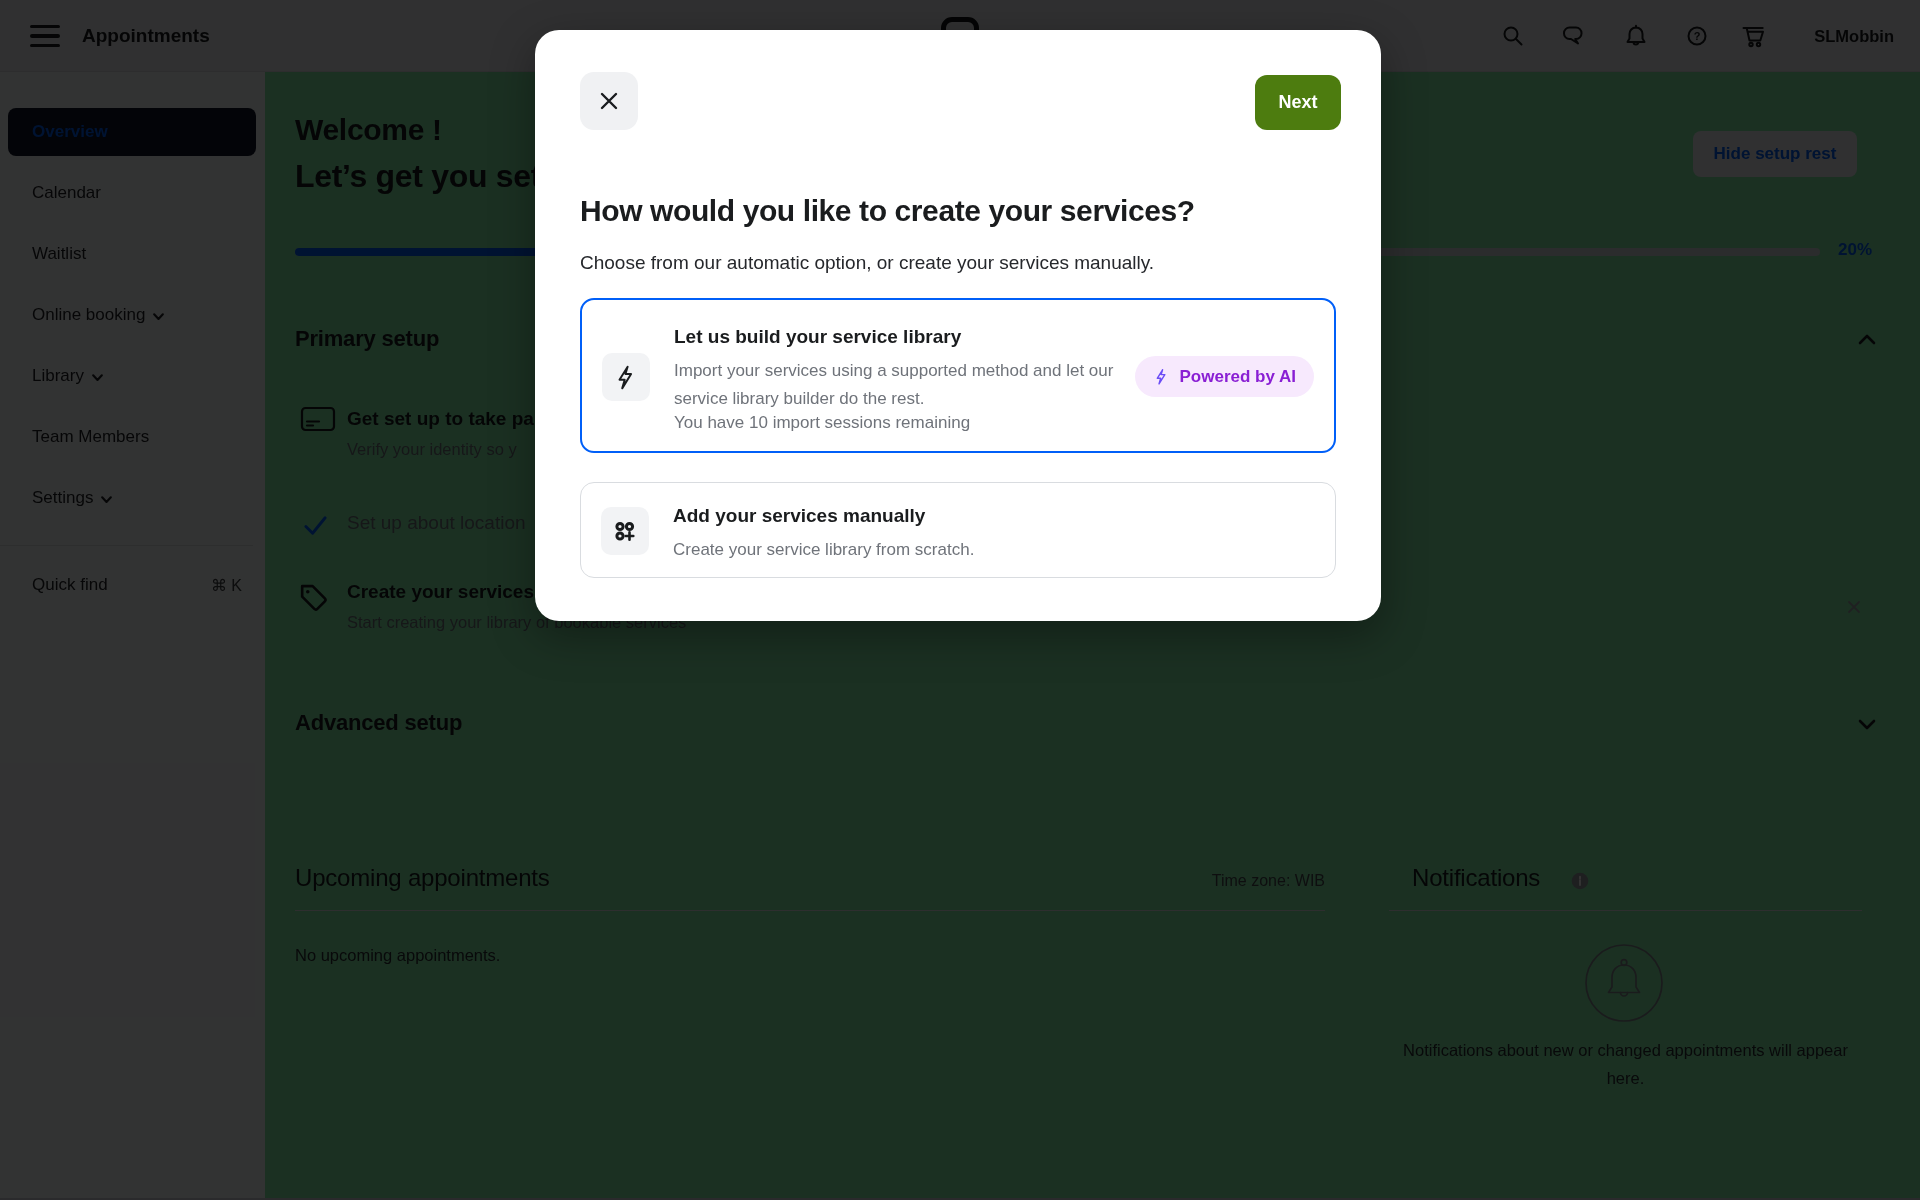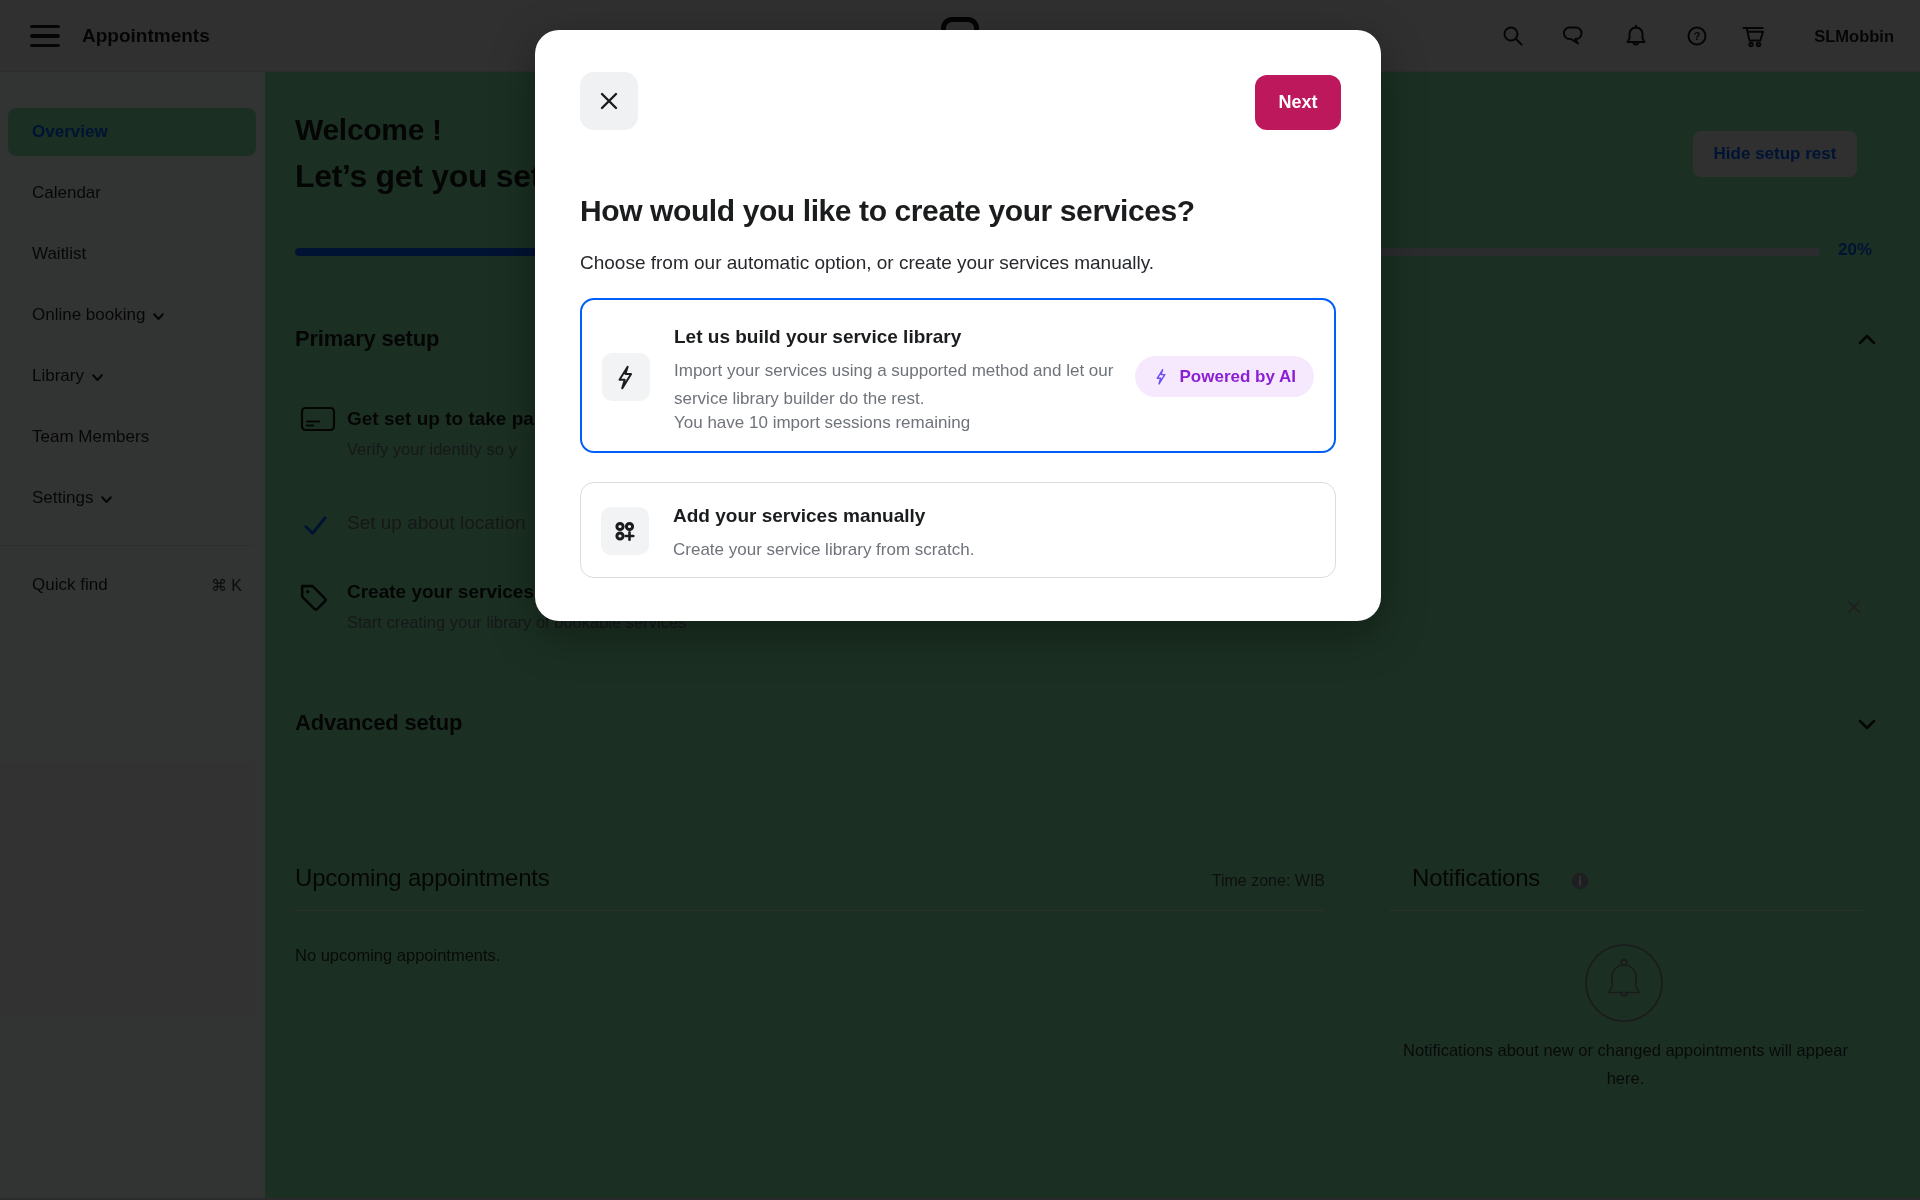--- a/index.html
+++ b/index.html
@@ -15,21 +15,21 @@
   .hamburger span { display:block; height:3.5px; width:30px; background:#1a1c1e; border-radius:2px; }
   .topbar-title { position:absolute; left:82px; top:0; line-height:72px; font-size:19px; font-weight:bold; }
   .app-logo { position:absolute; left:941px; top:17px; width:38px; height:38px; border:5px solid #17181a; border-radius:11px; }
   .top-icon { position:absolute; top:23px; width:26px; height:26px; color:#1a1c1e; cursor:pointer; }
   .top-icon svg { width:26px; height:26px; stroke:currentColor; fill:none; stroke-width:2; stroke-linecap:round; stroke-linejoin:round; }
   .username { position:absolute; right:26px; top:0; line-height:72px; font-size:16.5px; font-weight:bold; cursor:pointer; }
   
   .sidebar { position:absolute; left:0; top:72px; width:265px; height:1128px; background:#fbfcfd; }
   .nav-list { position:absolute; left:8px; top:36px; width:248px; display:flex; flex-direction:column; gap:13px; }
   .nav-item { height:48px; display:flex; align-items:center; padding-left:24px; gap:7px; border-radius:8px; font-size:17px; font-weight:500; color:#1f2226; cursor:pointer; }
-  .nav-item.selected { background:#86efac; color:#005ff8; font-weight:600; }
+  .nav-item.selected { background:#0f172a; color:#005ff8; font-weight:600; }
   .nav-item svg { width:13px; height:13px; stroke:currentColor; fill:none; stroke-width:2; stroke-linecap:round; stroke-linejoin:round; margin-top:2px; }
   .sidebar-divider { position:absolute; left:0; top:473px; width:253px; height:1px; background:#e2e4e7; }
   .quickfind { position:absolute; left:8px; top:489px; width:248px; height:48px; display:flex; align-items:center; justify-content:space-between; padding:0 14px 0 24px; border-radius:8px; cursor:pointer; }
   .quickfind .qf-label { font-size:17px; font-weight:500; color:#1f2226; }
   .quickfind .qf-shortcut { font-size:16px; color:#3c4043; }
   
   .main { position:absolute; left:265px; top:72px; width:1655px; height:1128px; background:#86efac; }
   .welcome-l1 { position:absolute; left:30px; top:41px; font-size:30px; font-weight:bold; letter-spacing:-.3px; white-space:nowrap; }
   .welcome-l2 { position:absolute; left:30px; top:86px; font-size:32px; font-weight:bold; letter-spacing:-.3px; white-space:nowrap; }
   .hide-guide-btn { position:absolute; left:1428px; top:59px; width:164px; height:46px; background:#eef0f2; border:none; border-radius:8px; font-family:inherit; font-size:17px; font-weight:bold; color:#005ff8; cursor:pointer; }
@@ -53,21 +53,21 @@
   .info-icon { position:absolute; width:18px; height:18px; cursor:pointer; }
   .notif-bell { position:absolute; left:1319px; top:871px; width:80px; height:80px; color:#83878d; }
   .notif-bell svg { width:80px; height:80px; stroke:currentColor; fill:none; stroke-width:1.7; stroke-linecap:round; stroke-linejoin:round; }
   .notif-empty { position:absolute; left:1124px; top:964px; width:473px; text-align:center; font-size:16.5px; color:#2c2e32; line-height:28px; }
   
   .dim-overlay { position:absolute; inset:0; background:rgba(0,0,0,0.8); z-index:50; }
   
   .modal { position:absolute; left:535px; top:30px; width:846px; height:591px; background:#ffffff; border-radius:24px; box-shadow:0 14px 44px rgba(0,0,0,.35); z-index:60; }
   .modal-close { position:absolute; left:45px; top:42px; width:58px; height:58px; background:#f0f1f3; border:none; border-radius:14px; cursor:pointer; display:flex; align-items:center; justify-content:center; }
   .modal-close svg { width:22px; height:22px; stroke:#1a1c1e; stroke-width:2.4; stroke-linecap:round; }
-  .modal-next { position:absolute; right:40px; top:45px; width:86px; height:55px; background:#be185d; border:none; border-radius:12px; color:#ffffff; font-family:inherit; font-size:18px; font-weight:bold; cursor:pointer; }
+  .modal-next { position:absolute; right:40px; top:45px; width:86px; height:55px; background:#4d7c0f; border:none; border-radius:12px; color:#ffffff; font-family:inherit; font-size:18px; font-weight:bold; cursor:pointer; }
   .modal-title { position:absolute; left:45px; top:164px; font-size:30px; font-weight:bold; letter-spacing:-.4px; white-space:nowrap; }
   .modal-subtitle { position:absolute; left:45px; top:222px; font-size:19px; color:#26282c; white-space:nowrap; }
   .option-card { position:absolute; left:45px; width:756px; border-radius:14px; background:#fff; cursor:pointer; }
   .option-card.selected { top:268px; height:155px; border:2px solid #005ff8; }
   .option-card.plain { top:452px; height:96px; border:1px solid #d9dce0;padding-left:8px; }
   .opt-icon-block { position:absolute; left:20px; width:48px; height:48px; background:#f2f3f5; border-radius:10px; display:flex; align-items:center; justify-content:center; color:#1a1c1e; }
   .opt-icon-block svg { stroke:currentColor; fill:none; stroke-linecap:round; stroke-linejoin:round; }
   .opt-title { position:absolute; left:92px; font-size:19px; font-weight:bold; white-space:nowrap; }
   .opt-desc { position:absolute; left:92px; width:450px; font-size:17px; color:#6f737a; line-height:28px; }
   .opt-note { position:absolute; left:92px; font-size:17px; color:#6f737a; white-space:nowrap; }

